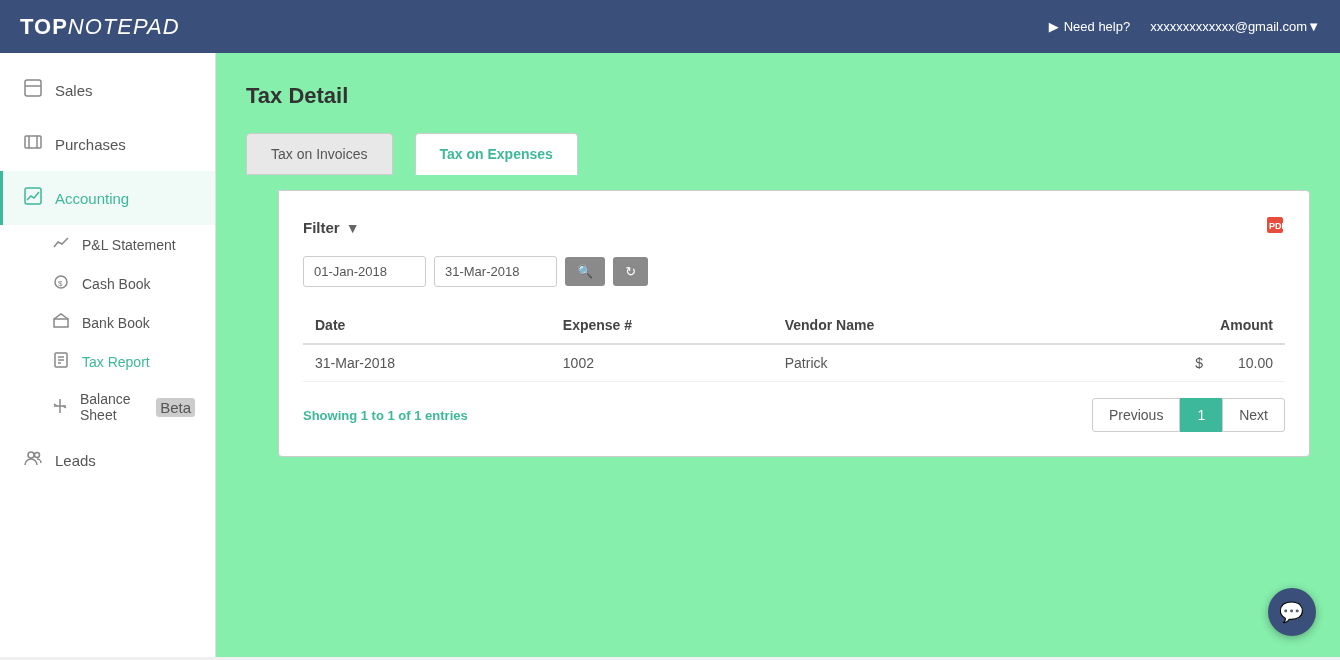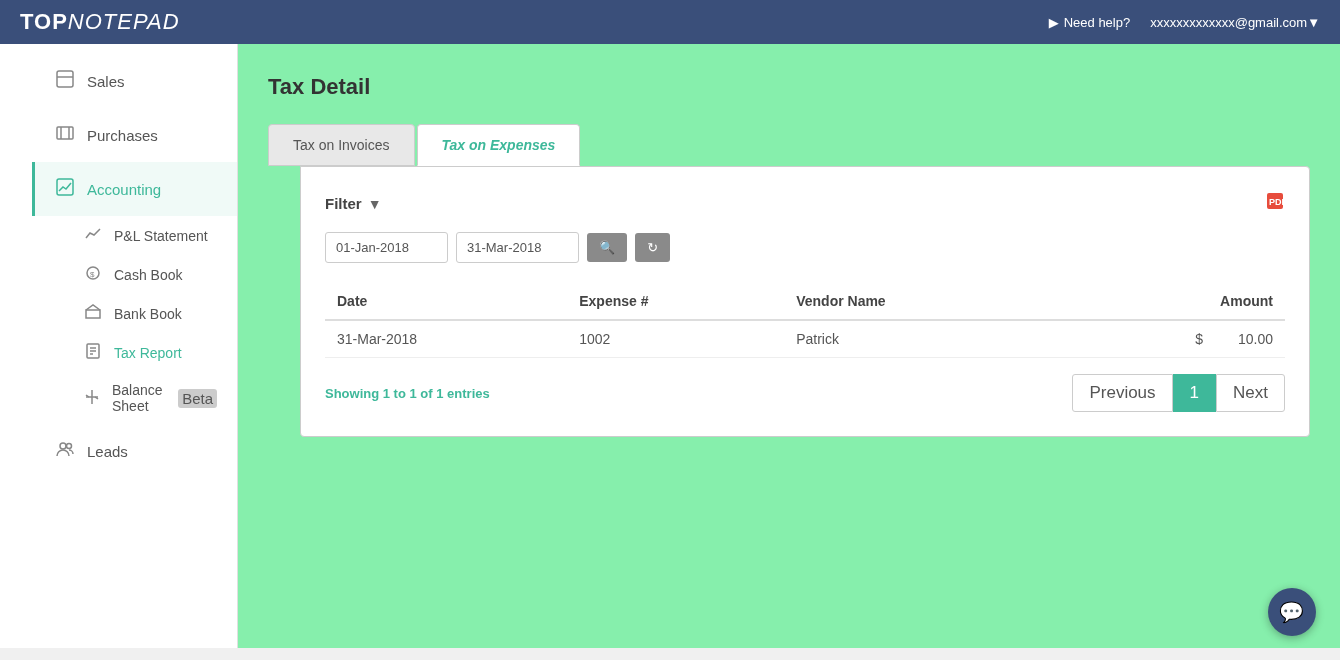--- a/index.html
+++ b/index.html
@@ -1,21 +1,21 @@
 <!DOCTYPE html>
 <html><head>
   <meta charset="utf-8">
   <style>
     * { box-sizing: border-box; margin: 0; padding: 0; }
     body { font-family: Arial, sans-serif; font-size: 14px; background: #f0f0f0; color: #333; }
 
     
     .header {
       background: #3a4f7a;
-      height: 44px;
+      height: 53px;
       display: flex;
       align-items: center;
       justify-content: space-between;
       padding: 0 20px;
     }
     .header-logo {
       color: #fff;
       font-size: 22px;
       font-weight: bold;
       letter-spacing: 1px;
@@ -42,26 +42,25 @@
     }
 
     
     .layout {
       display: flex;
       min-height: calc(100vh - 56px);
     }
 
     
     .sidebar {
-      width: 238px;
+      width: 216px;
       background: #fff;
       border-right: 1px solid #e0e0e0;
       flex-shrink: 0;
       padding-top: 10px;
-      padding-left: 32px;
     }
     .sidebar-item {
       display: flex;
       align-items: center;
       gap: 12px;
       padding: 16px 20px;
       cursor: pointer;
       color: #555;
       font-size: 15px;
       font-weight: 500;
@@ -109,39 +108,39 @@
       font-size: 22px;
       font-weight: 600;
       color: #333;
       margin-bottom: 24px;
     }
 
     
     .tabs {
       display: flex;
       border-bottom: none;
-      margin-bottom: 0;
+      margin-bottom: 15px;
+      gap: 20px;
     }
     .tab {
       padding: 12px 24px;
       cursor: pointer;
       font-size: 14px;
       color: #555;
       background: #e8e8e8;
       border: 1px solid #ccc;
       border-bottom: 1px solid #ccc;
       margin-right: 2px;
       border-radius: 4px 4px 0 0;
     }
     .tab.active {
       background: #fff;
       color: #3eb89a;
       border-bottom: 1px solid #fff;
       font-weight: 600;
-      font-style: italic;
     }
 
     
     .card {
       background: #fff;
       border: 1px solid #ccc;
       border-radius: 0 4px 4px 4px;
       padding: 24px;
       margin-left: 32px;
     }
@@ -225,21 +224,21 @@
     .pagination {
       display: flex;
       align-items: center;
       gap: 0;
     }
     .page-btn {
       padding: 8px 16px;
       border: 1px solid #ccc;
       background: #fff;
       cursor: pointer;
-      font-size: 17px;
+      font-size: 14px;
       color: #555;
     }
     .page-btn.active {
       background: #3eb89a;
       color: #fff;
       border-color: #3eb89a;
     }
     .page-btn:first-child { border-radius: 3px 0 0 3px; }
     .page-btn:last-child { border-radius: 0 3px 3px 0; }
 

